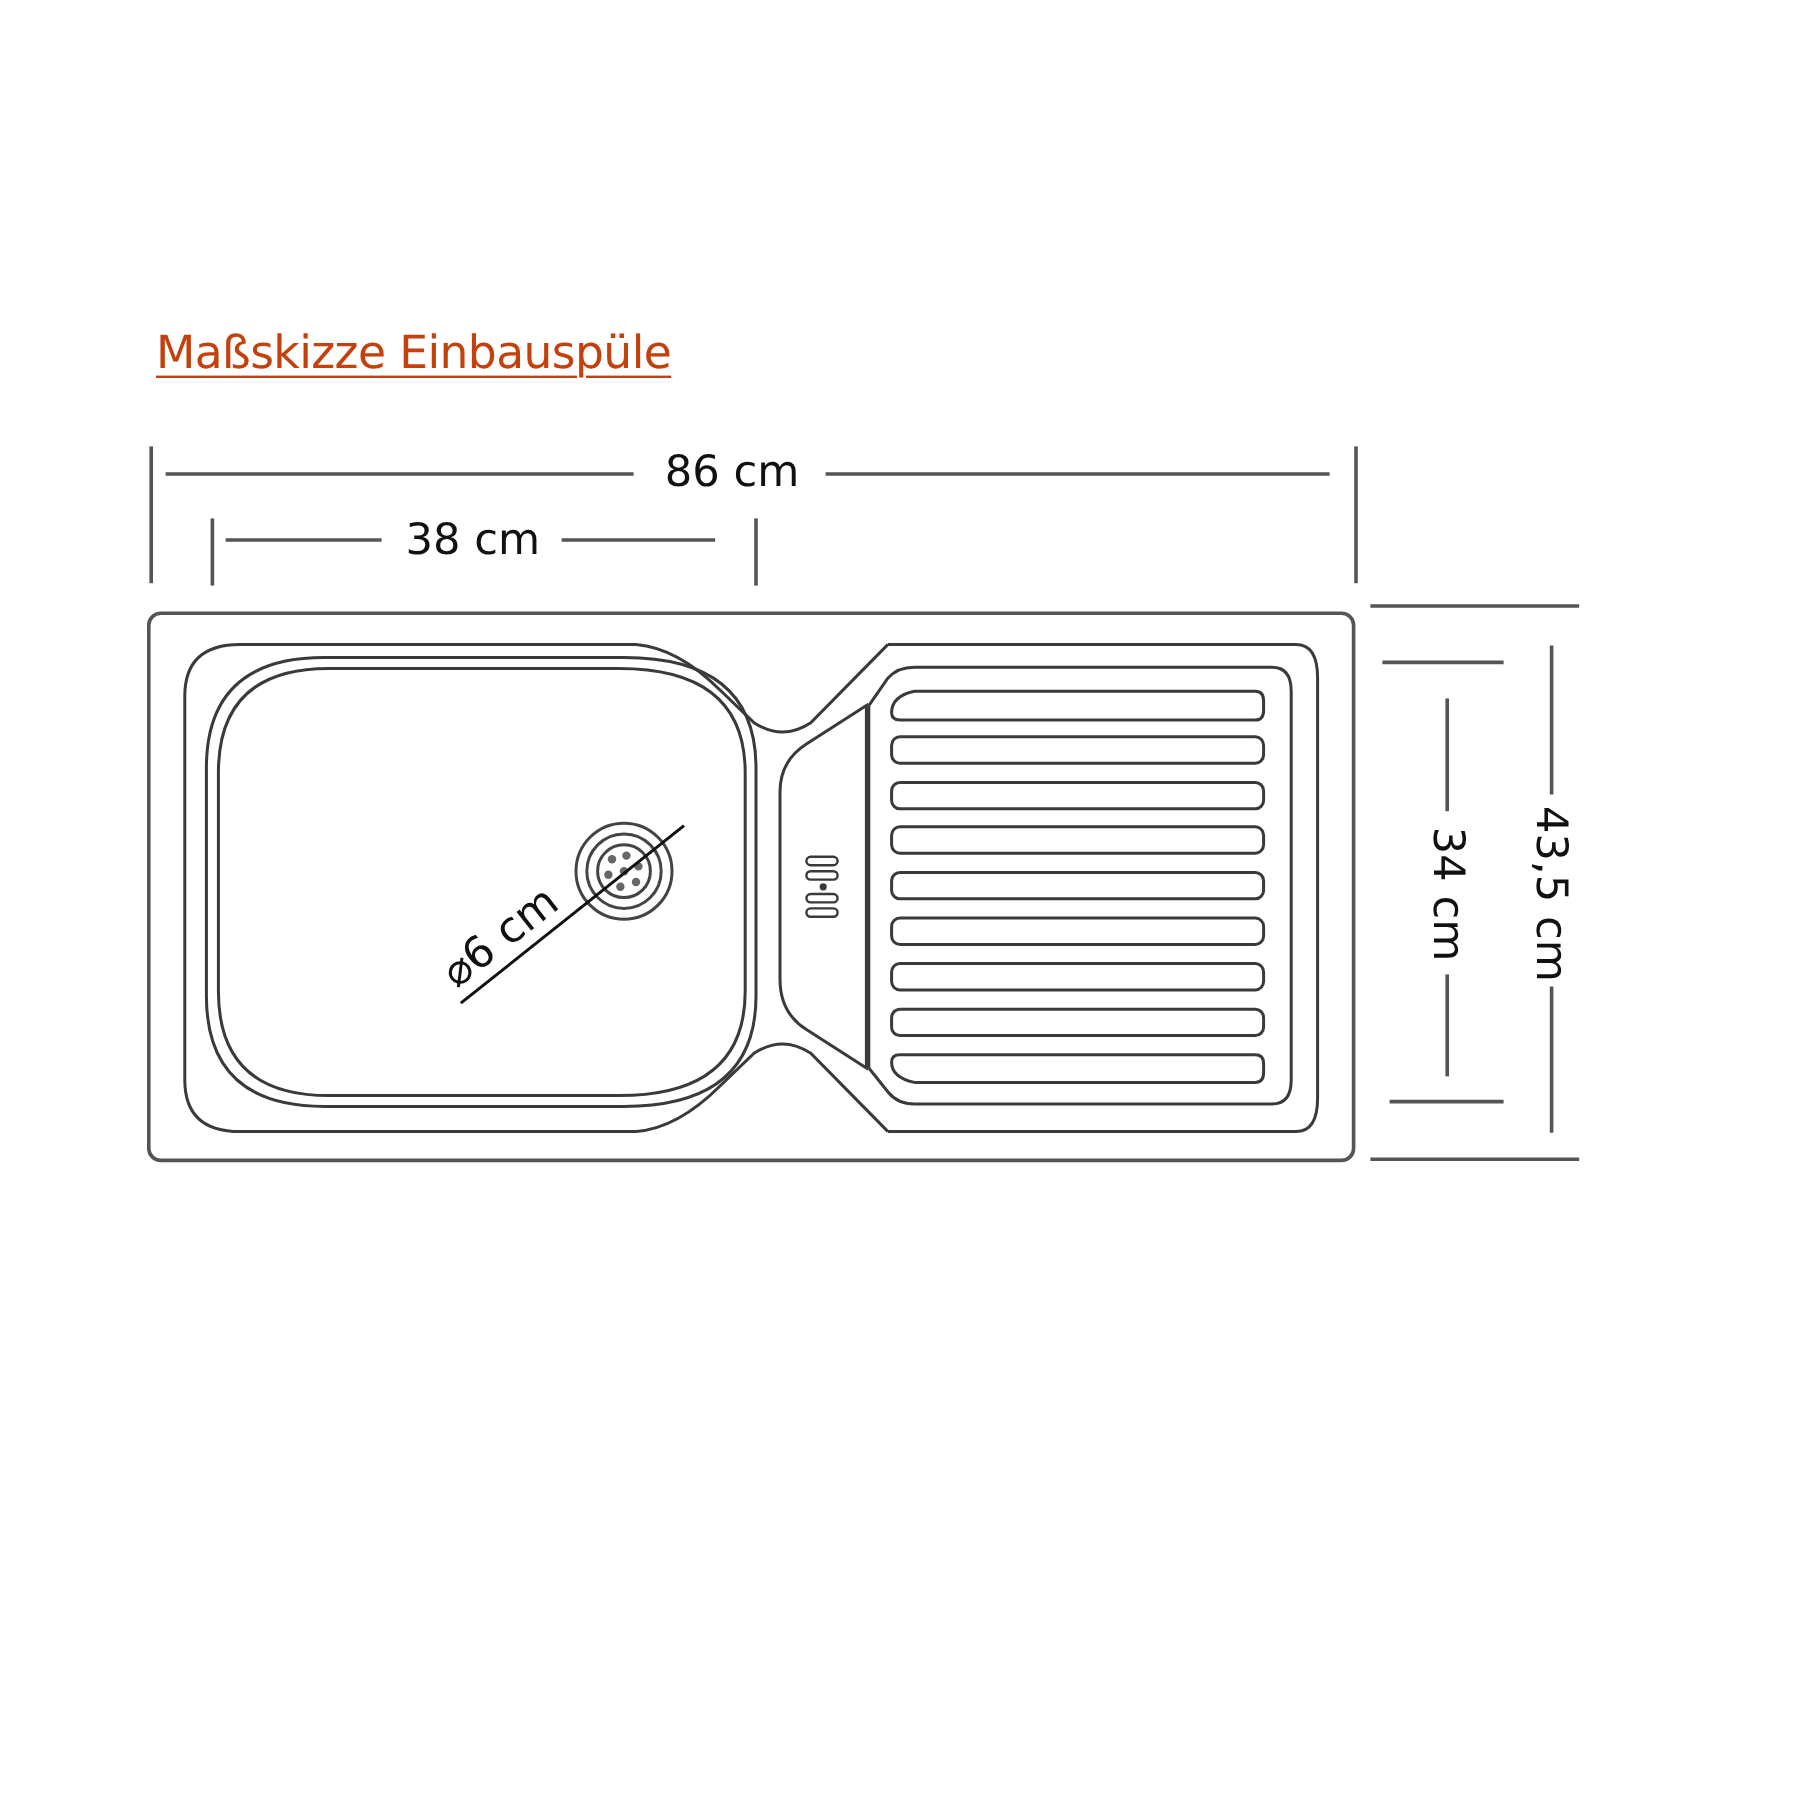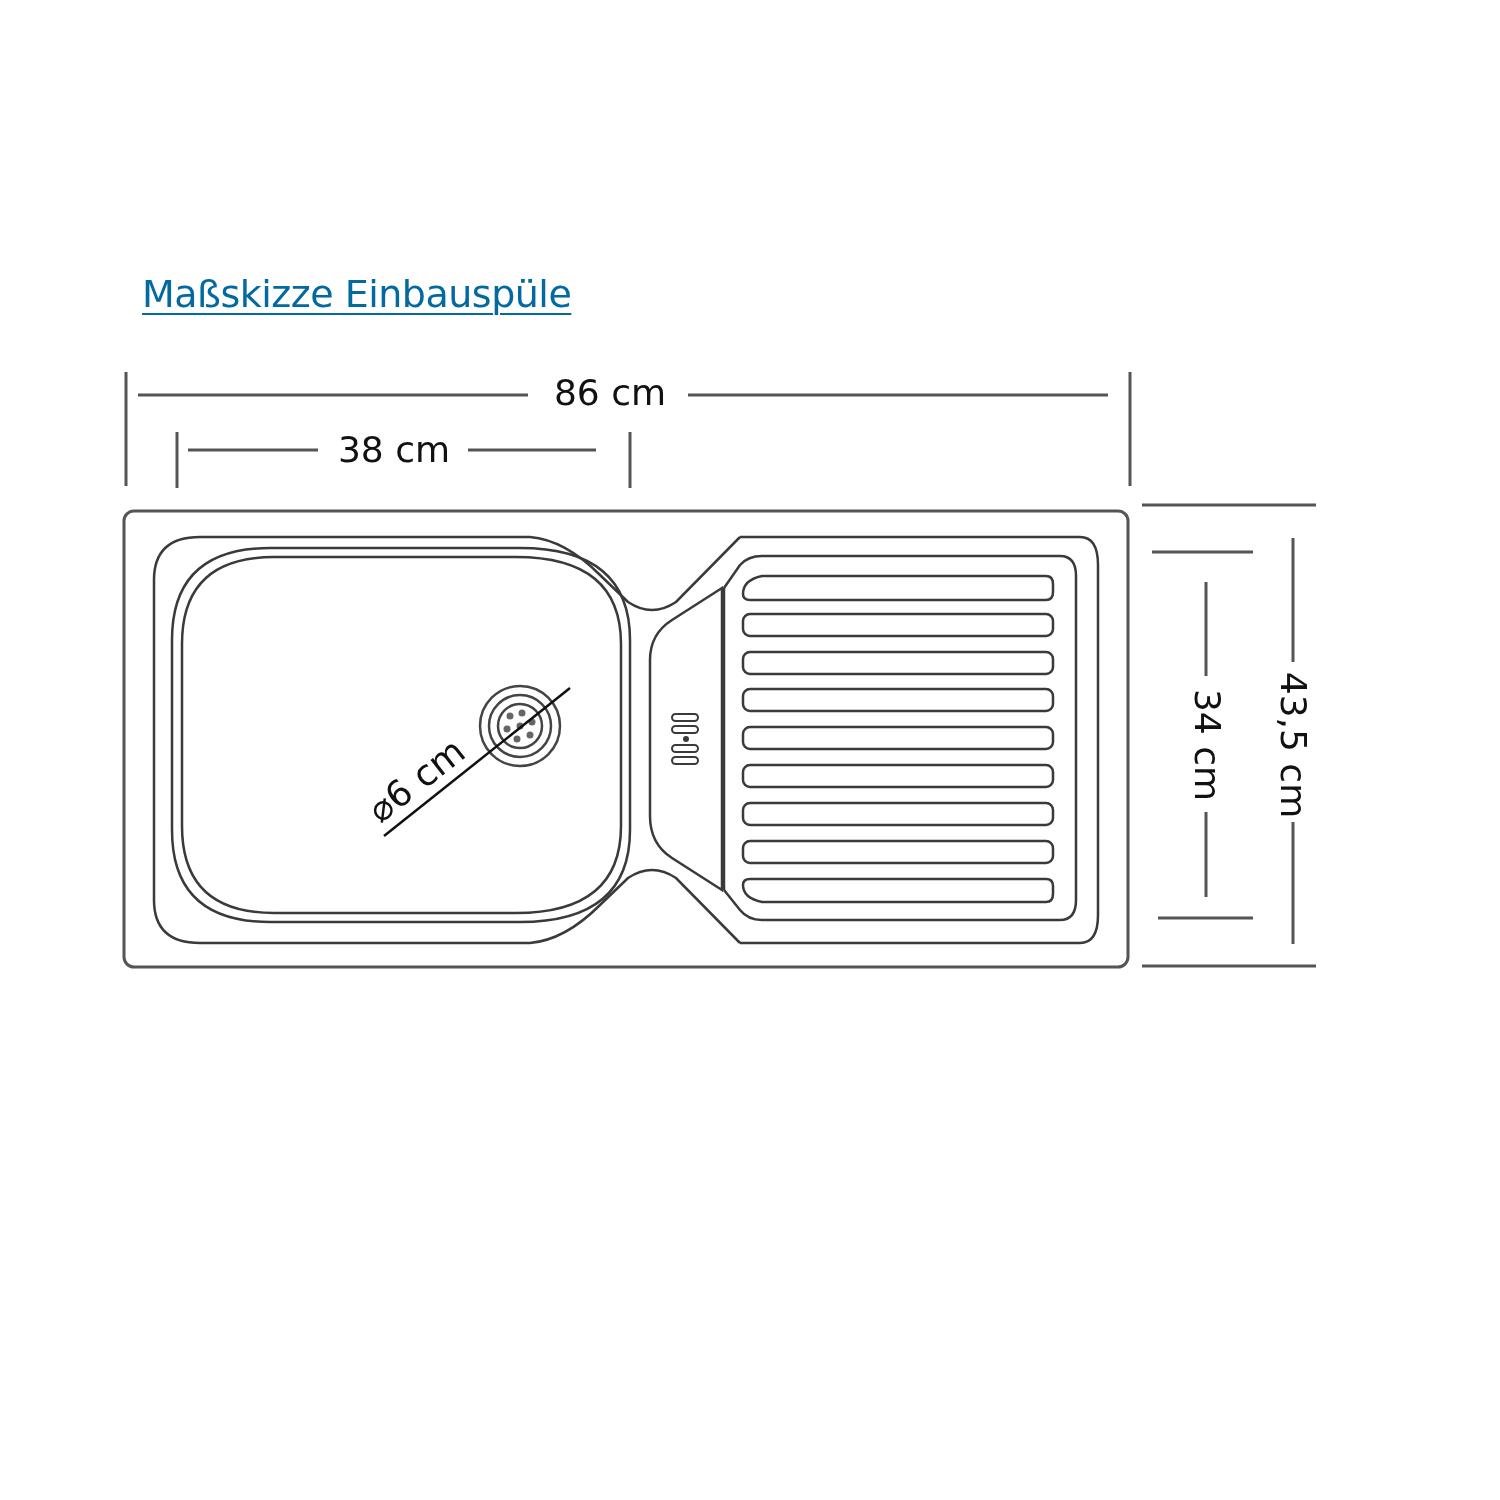--- a/index.html
+++ b/index.html
@@ -1,20 +1,20 @@
 <!DOCTYPE html>
 <html><head>
 <meta charset="utf-8">
 <style>
   html, body { margin: 0; padding: 0; background: #ffffff; }
   body { width: 1500px; height: 1500px; position: relative; overflow: hidden;
          font-family: "DejaVu Sans", "Liberation Sans", sans-serif; color: #111; }
   .title { position: absolute; left: 130px; top: 270px; font-size: 38px; line-height: 48px;
            text-decoration: underline; text-decoration-thickness: 2px; text-underline-offset: 6px;
-           letter-spacing: -0.5px; color: #0369a1; margin-left: 12px; }
+           letter-spacing: -0.5px; color: #c2410c; }
   svg.drawing { position: absolute; left: 0; top: 0; }
   .dimtext { font-family: "DejaVu Sans", "Liberation Sans", sans-serif; fill: #111; }
 </style>
 </head>
 <body>
 
 <div class="title">Maßskizze Einbauspüle</div>
 
 <svg class="drawing" width="1500" height="1500" viewBox="0 0 1500 1500" xmlns="http://www.w3.org/2000/svg">
 

